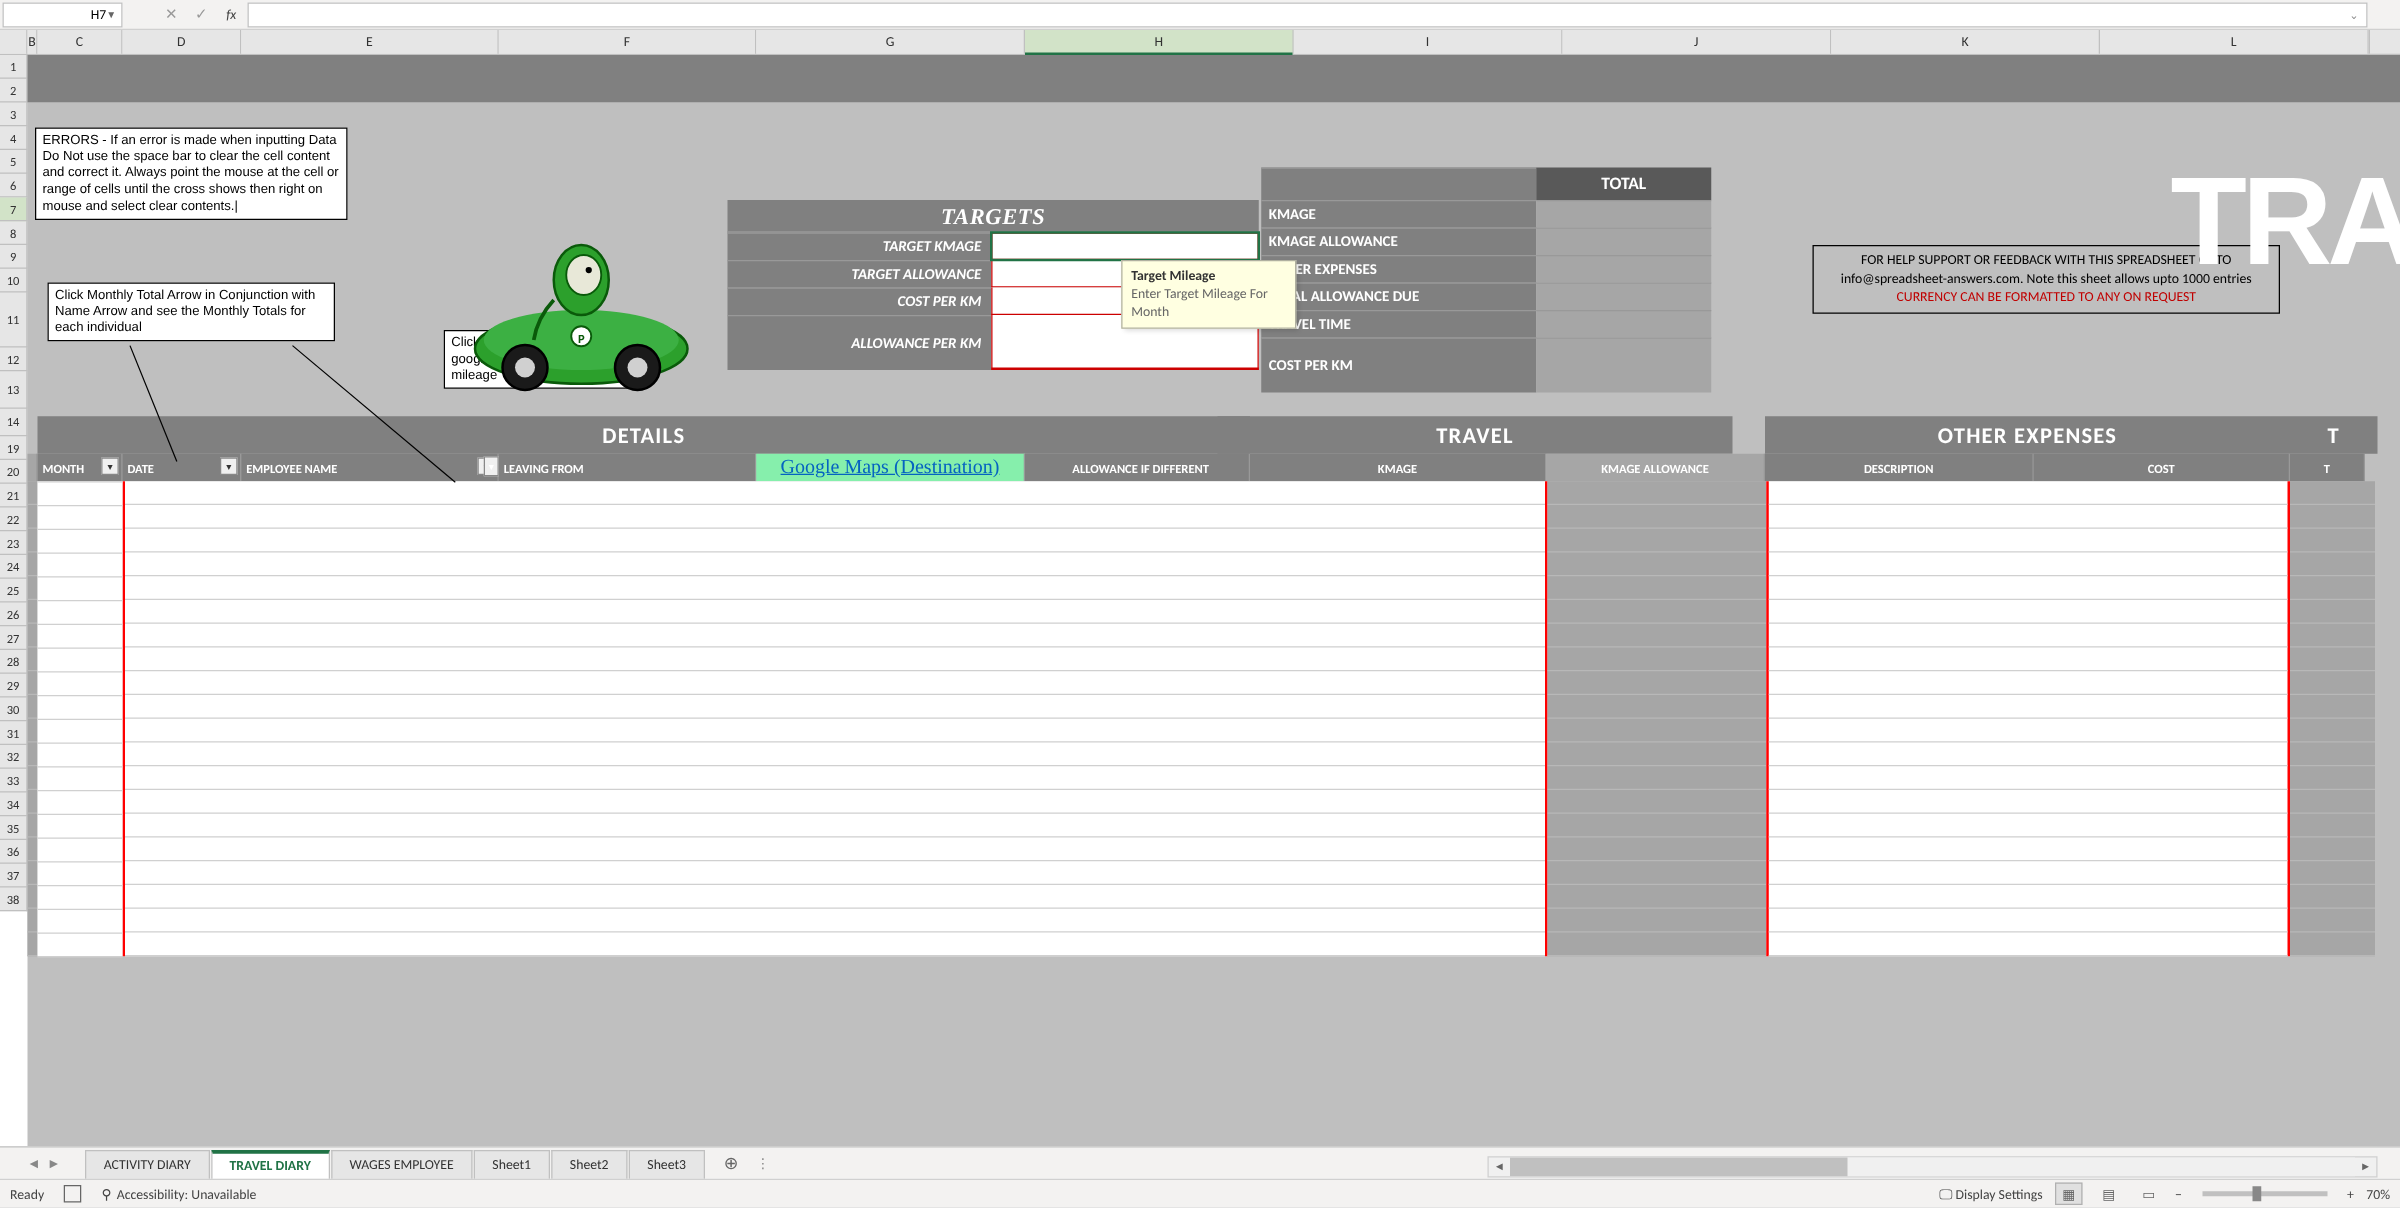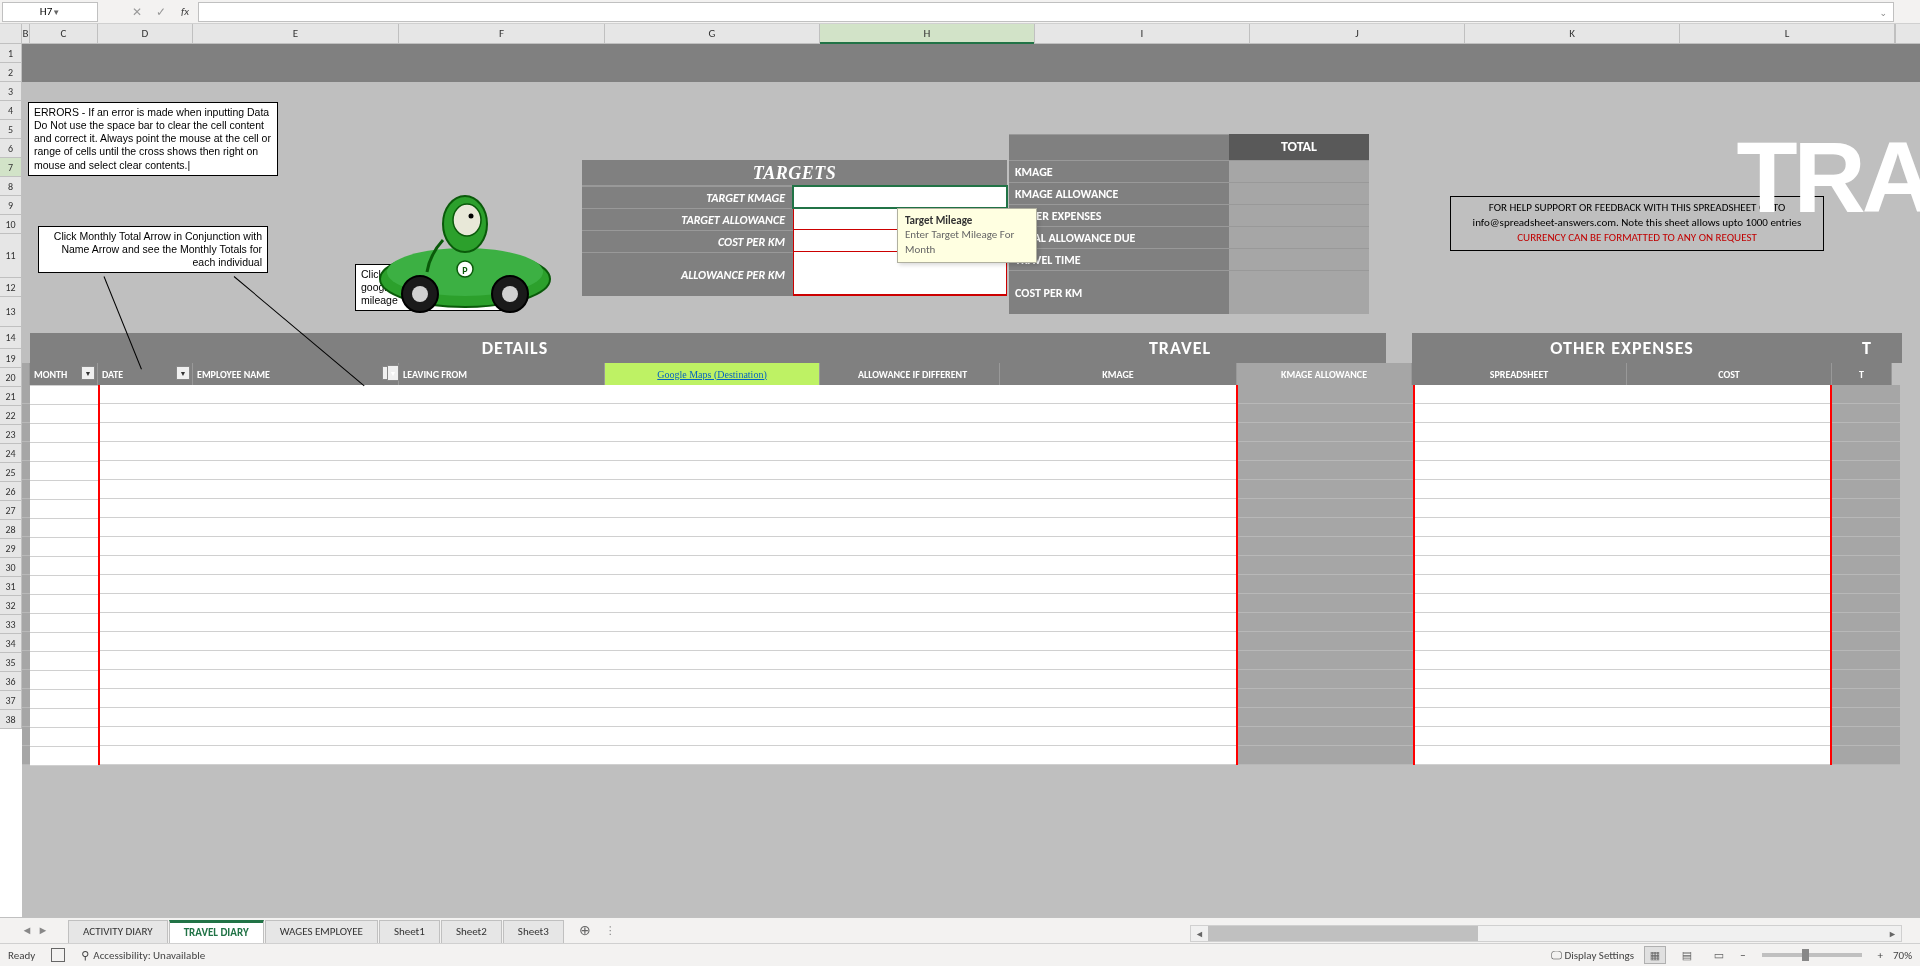--- a/index.html
+++ b/index.html
@@ -1,20 +1,20 @@
 <!DOCTYPE html>
 <html><head>
 <meta charset="utf-8">
 <style>
 * { margin: 0; padding: 0; box-sizing: border-box; }
 body { font-family: Calibri, Arial, sans-serif; font-size: 11px; background: #fff; overflow: hidden; width: 1920px; height: 966px; position: relative; }
 
 
 .formula-bar { height: 24px; background: #f3f2f1; border-bottom: 1px solid #d0d0d0; display: flex; align-items: center; padding: 0 2px; gap: 2px; }
-.name-box { width: 96px; height: 20px; border: 1px solid #c0c0c0; background: #fff; padding: 1px 4px; display: flex; align-items: center; justify-content: center; font-size: 11px; }
+.name-box { width: 96px; height: 20px; border: 1px solid #c0c0c0; background: #fff; padding: 1px 4px; display: flex; align-items: center; justify-content: flex-end; font-size: 11px; }
 .name-box .dd { font-size: 8px; color: #666; }
 .fb-btn { width: 22px; height: 20px; display: flex; align-items: center; justify-content: center; color: #999; cursor: default; font-size: 12px; }
 .fb-btn.fx { font-style: italic; color: #444; font-size: 11px; }
 .formula-input { flex: 1; height: 20px; border: 1px solid #c0c0c0; background: #fff; padding: 1px 6px; font-size: 11px; margin-right: 24px; position: relative; }
 .formula-expand { position:absolute; right:6px; top:4px; font-size:9px; color:#888; }
 
 
 .col-headers { display: flex; height: 20px; background: #e6e6e6; border-bottom: 1px solid #c0c0c0; }
 .row-hdr-spacer { width: 22px; border-right: 1px solid #c0c0c0; background: #e6e6e6; }
 .col-hdr { border-right: 1px solid #c0c0c0; display: flex; align-items: center; justify-content: center; color: #333; font-size: 11px; background: #e6e6e6; position: relative; }
@@ -58,21 +58,21 @@
 
 .car-box { position:absolute; left:343px; top:140px; width:204px; height:130px;}
 
 
 .section-hdr { position:absolute; background:#808080; color:#fff; display:flex; align-items:center; justify-content:center; font-weight:bold; font-size:18px; letter-spacing:1px; height:30px;}
 
 
 .tbl-hdrs { position:absolute; left:0; top:375px; right:0; height:22px; display:flex; font-size:10px; font-weight:bold; color:#fff;}
 .th { background:#808080; display:flex; align-items:center; justify-content:center; position:relative; padding:0 2px; border-right:1px solid #999;}
 .th .filter { position:absolute; right:2px; top:3px; width:14px; height:14px; background:#f0f0f0; border:1px solid #888; display:flex; align-items:center; justify-content:center; font-size:7px; color:#333;}
-.th.link { background:#bef264; color:#0563c1; text-decoration:underline; font-size:10px; font-weight:normal; font-family:'Times New Roman',serif;}
+.th.link { background:#86efac; color:#0563c1; text-decoration:underline; font-size:16px; font-weight:normal; font-family:'Times New Roman',serif;}
 .col-seg { position:absolute; top:397px; bottom:0; background:#fff; border-left:2px solid #f00; border-right:2px solid #f00;}
 .col-seg .inner-row { height:19px; border-bottom:1px solid #d0d0d0;}
 .col-seg.gray { background:#a6a6a6; border:none;}
 .col-seg.gray .inner-row { border-bottom:1px solid #b8b8b8;}
 
 
 .tooltip { position:absolute; left:911px; top:225px; background:#ffffe1; border:1px solid #b0b0a0; padding:5px 7px; font-size:11px; line-height:1.3; box-shadow:2px 2px 4px rgba(0,0,0,0.15); z-index:100; width:140px;}
 .tooltip .tt-title { font-weight:bold; color:#333;}
 .tooltip .tt-body { color:#666;}
 
@@ -191,21 +191,21 @@
     </div>
   <div class="sheet">
 
     <div class="bg-dark" style="left:0; top:0; right:0; height:38px;"></div>
 
     <div class="bg-light" style="left:0; top:38px; right:0; height:307px;"></div>
 
     <div class="note-box" style="left:6px; top:58px; width:250px;">
       <span>ERRORS - If an error is made when inputting Data Do Not use the space bar to clear the cell content and correct it.  Always point the mouse at the cell or range of cells until the cross shows then right on mouse and select clear contents.|</span>
     </div>
-    <div class="note-box" style="left:16px; top:182px; width:230px;text-align:right;">
+    <div class="note-box" style="left:16px; top:182px; width:230px;">
       <span>Click Monthly Total Arrow in Conjunction with Name Arrow and see the Monthly Totals for each individual</span>
     </div>
     <div class="note-box" style="left:333px; top:220px; width:155px;">
       <span>Click on Hyperlink to goto google maps and check mileage</span>
     </div>
 
     <div class="car-box">
       <svg viewBox="0 0 200 130" width="200" height="130">
         <ellipse cx="100" cy="95" rx="85" ry="28" fill="#2ca02c" stroke="#0a5a0a" stroke-width="2"></ellipse>
         <ellipse cx="100" cy="88" rx="78" ry="24" fill="#3cb043" stroke="none"></ellipse>
@@ -318,21 +318,21 @@
       <div class="th" style="width:180px; justify-content:center; padding-left:8px; background:#808080;">
           <span>ALLOWANCE IF DIFFERENT</span>
         </div>
       <div class="th" style="width:237px;">
           <span>KMAGE</span>
         </div>
       <div class="th" style="width:175px; background:#a6a6a6; color:#fff;">
           <span>KMAGE ALLOWANCE</span>
         </div>
       <div class="th" style="width:215px;">
-          <span>SPREADSHEET</span>
+          <span>DESCRIPTION</span>
         </div>
       <div class="th" style="width:205px;">
           <span>COST</span>
         </div>
       <div class="th" style="width:60px;">
           <span>T</span>
         </div>
     </div>
 
     <div class="col-seg gray" style="left:0; width:8px; top:341px; height:380px;">

